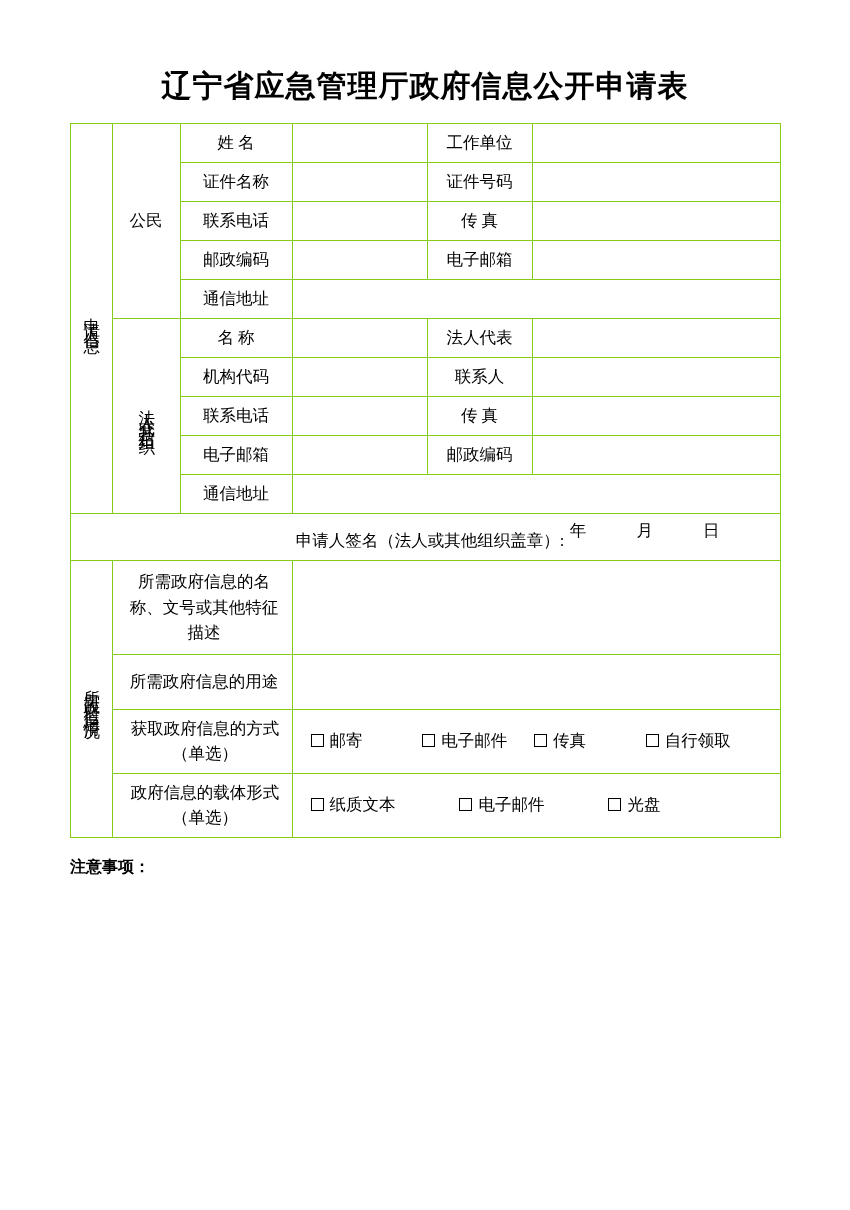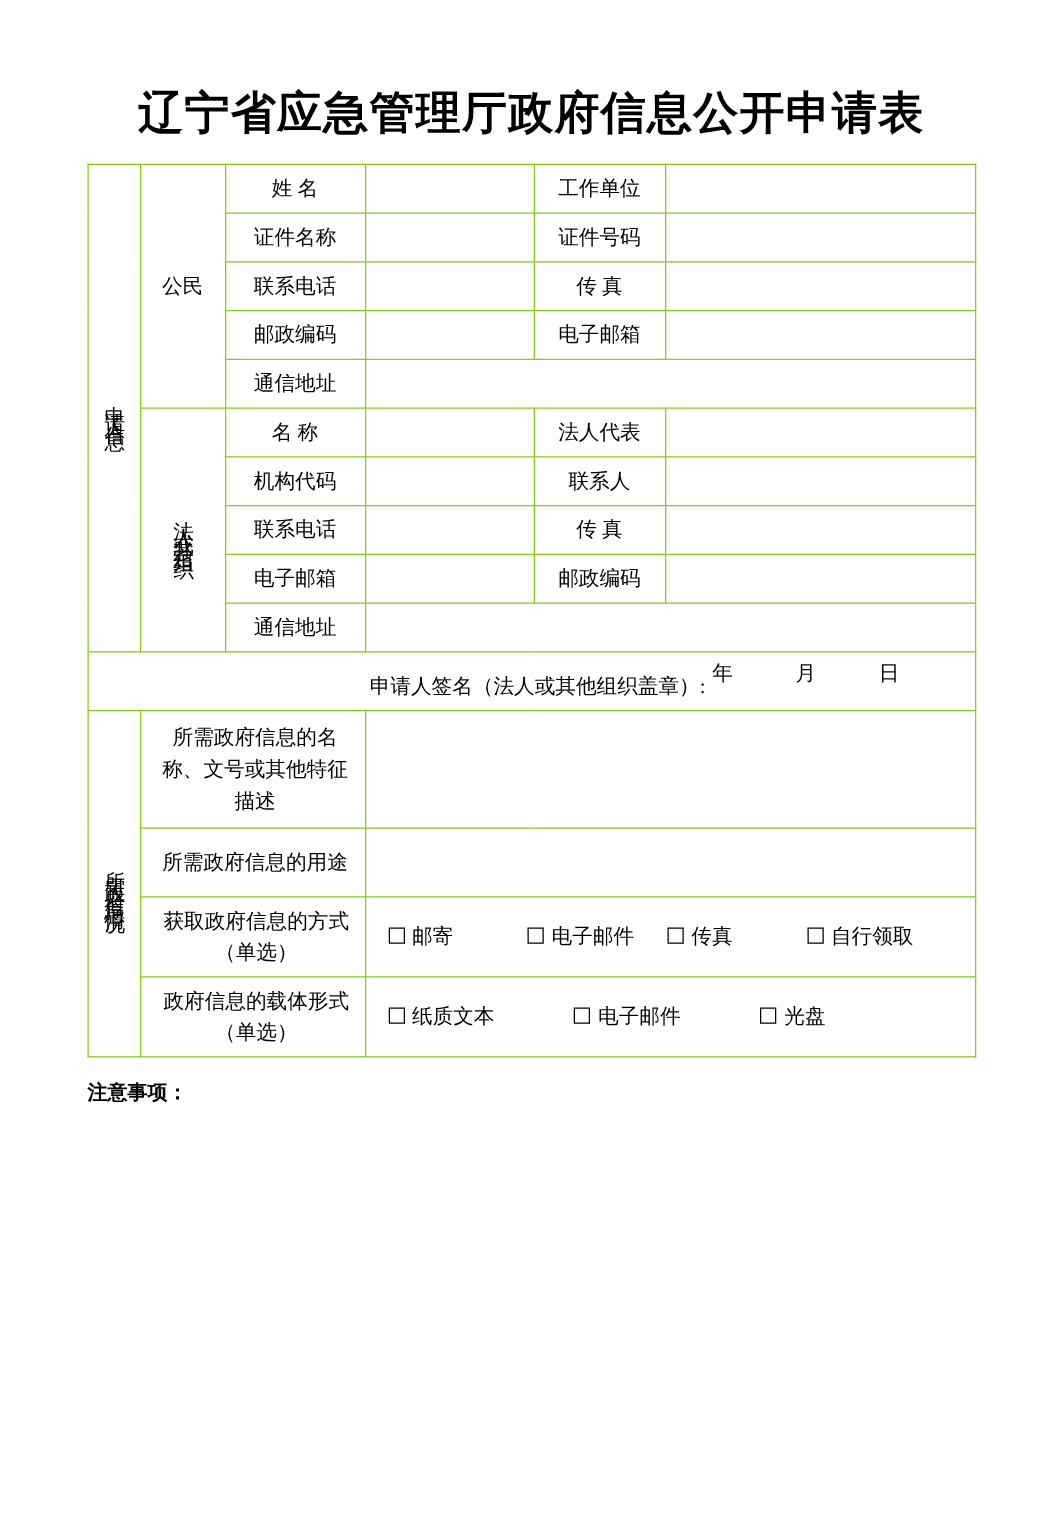--- a/index.html
+++ b/index.html
@@ -19,21 +19,21 @@
     width: 850px;
     height: 1210px;
     box-sizing: border-box;
     padding: 0;
     position: relative;
   }
   .doc-title {
     text-align: center;
     font-family: "Liberation Sans", "DejaVu Sans", sans-serif;
     font-weight: bold;
-    font-size: 36px;
+    font-size: 30px;
     letter-spacing: 1px;
     margin: 0;
     padding-top: 66px;
     padding-bottom: 16px;
   }
   table.form {
     border-collapse: collapse;
     width: 710px;
     margin: 0 auto;
     table-layout: fixed;

